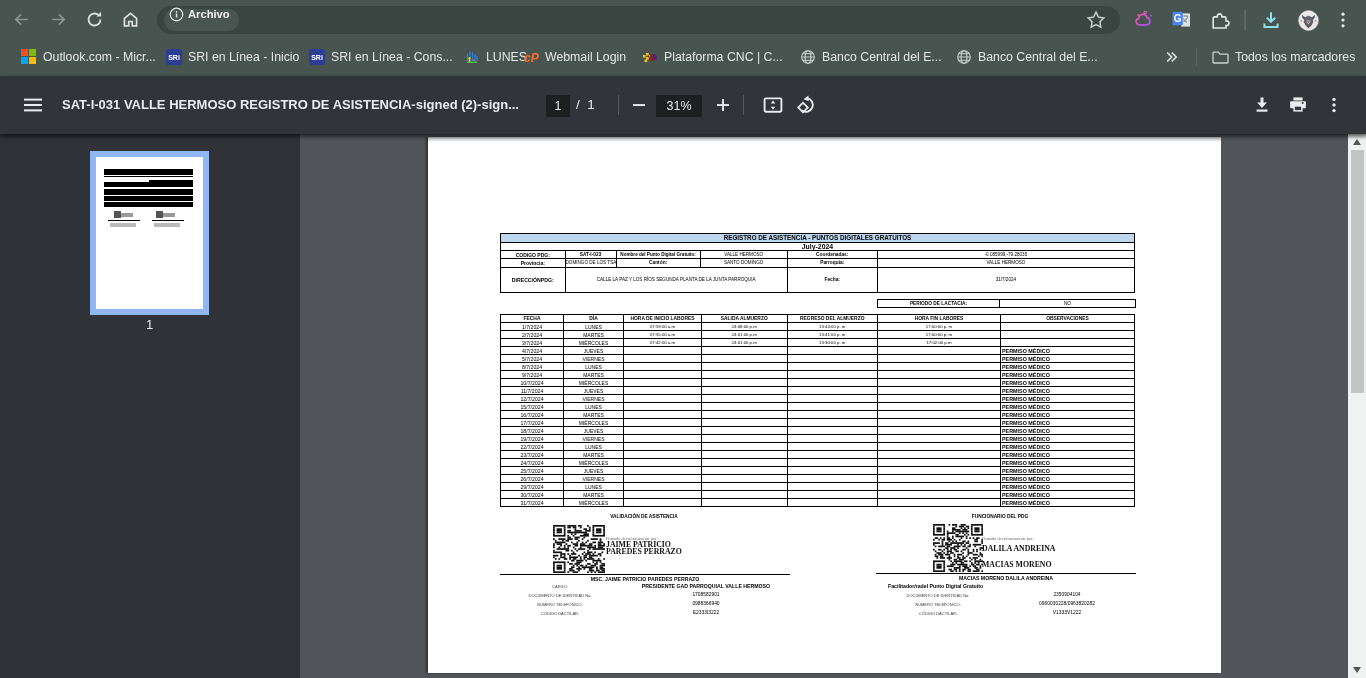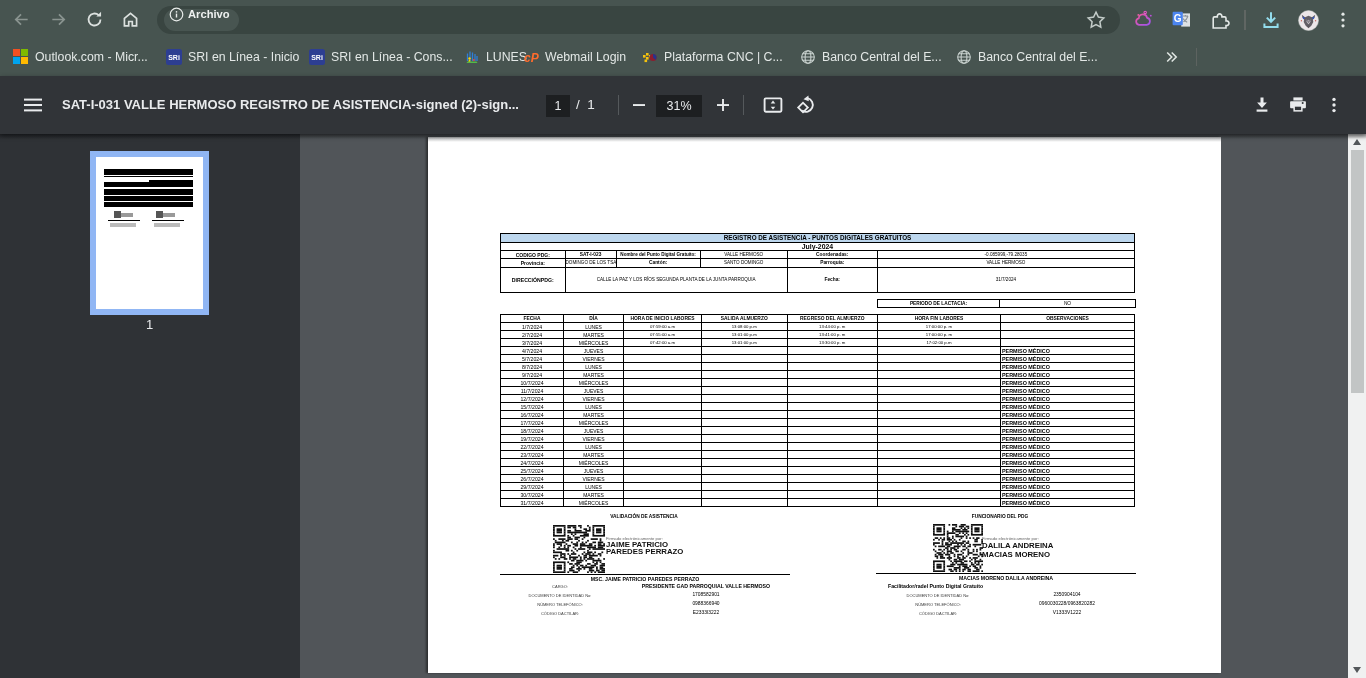--- a/index.html
+++ b/index.html
@@ -16,21 +16,21 @@
 .url{position:absolute;left:85px;top:0;height:28px;line-height:28px;color:#e4e8e6;font-size:13px;white-space:nowrap}
 .bm{display:inline-flex;align-items:center;height:38px;color:#e3e8e6;font-size:12.3px;white-space:nowrap}
 .bm .fav{width:16px;height:16px;margin-right:6px;position:relative;flex:none}
 .ticon{position:absolute;top:0;width:34px;height:38px;display:flex;align-items:center;justify-content:center}
 .picon{position:absolute;display:flex;align-items:center;justify-content:center}
 .psep{position:absolute;width:1px;background:#55595c}
 .dbox{position:absolute;top:19px;height:22px;background:#1d1f21;color:#e9ebed;font-size:12.5px;display:flex;align-items:center;justify-content:center}
 
 #page table{border-collapse:collapse;table-layout:fixed}
 #page td{border:1.25px solid #000;overflow:hidden;white-space:nowrap;text-align:center;vertical-align:middle;padding:0;font-family:"Liberation Sans",sans-serif}
-.sig{position:absolute;font-family:Liberation Sans, sans-serif;font-weight:bold;color:#111}
+.sig{position:absolute;font-family:Liberation Serif, serif;font-weight:bold;color:#111}
 .lbl{position:absolute;font-size:4px;color:#3a3a3a;text-align:center}
 .thumbline{position:absolute;background:#fff}
 </style>
 </head>
 <body>
 <div id="topbar">
 <div class="ticon" style="left:4px">
       <svg width="19" height="19" viewBox="0 0 20 20">
         <path d="M16.5 10H4.5M9.5 4.5 4 10l5.5 5.5" fill="none" stroke="#8a9490" stroke-width="1.8"></path>
       </svg>
@@ -116,21 +116,21 @@
         <g fill="#e3e8e6">
           <circle cx="10" cy="4.2" r="1.6"></circle>
           <circle cx="10" cy="10" r="1.6"></circle>
           <circle cx="10" cy="15.8" r="1.6"></circle>
         </g>
       </svg>
     </div>
 <div class="psep" style="left:1244px;top:10px;height:20px;width:2px;background:#606663"></div>
 </div>
 <div id="bookbar">
-<div class="bm" style="position:absolute;left:13px;top:0">
+<div class="bm" style="position:absolute;left:21px;top:0">
       <span class="fav"><svg width="15" height="15" viewBox="0 0 15 15">
           <rect width="7" height="7" fill="#f25022"></rect>
           <rect x="8" width="7" height="7" fill="#7fba00"></rect>
           <rect y="8" width="7" height="7" fill="#00a4ef"></rect>
           <rect x="8" y="8" width="7" height="7" fill="#ffb900"></rect>
         </svg></span>
       <span>Outlook.com - Micr...</span>
     </div>
 <div class="bm" style="position:absolute;left:166px;top:0">
       <span class="fav"><svg width="16" height="16" viewBox="0 0 16 16">
@@ -203,20 +203,26 @@
       <span>Banco Central del E...</span>
     </div>
 <div class="picon" style="left:1162px;top:10px;width:18px;height:18px">
       <svg width="18" height="18" viewBox="0 0 18 18">
         <g fill="none" stroke="#dfe5e2" stroke-width="1.6">
           <path d="M5.2 4.5 9.7 9l-4.5 4.5M9.7 4.5 14.2 9l-4.5 4.5"></path>
         </g>
       </svg>
     </div>
 <div class="psep" style="left:1196px;top:10px;height:18px;background:#5d6360"></div>
+<div class="bm" style="position:absolute;left:1212px;top:0">
+      <span class="fav" style="margin-right:7px"><svg width="17" height="17" viewBox="0 0 17 17">
+          <path d="M1.8 3.2h4.6l1.5 1.9h7.3c.4 0 .8.3.8.8v7.3c0 .4-.3.8-.8.8H1.8c-.4 0-.8-.3-.8-.8V4c0-.4.3-.8.8-.8z" fill="none" stroke="#c9d2cf" stroke-width="1.3"></path>
+        </svg></span>
+      <span>Todos los marcadores</span>
+    </div>
 </div>
 <div id="pdfbar">
 <div class="picon" style="left:23px;top:19px;width:20px;height:20px">
       <svg width="20" height="20" viewBox="0 0 20 20">
         <g fill="#e9ebed">
           <rect x="1" y="3.6" width="18" height="2"></rect>
           <rect x="1" y="9" width="18" height="2"></rect>
           <rect x="1" y="14.4" width="18" height="2"></rect>
         </g>
       </svg>
@@ -1031,21 +1037,21 @@
             <rect x="22.41" y="46.34" width="1.72" height="1.71"></rect>
             <rect x="25.86" y="46.34" width="1.72" height="1.71"></rect>
             <rect x="29.31" y="46.34" width="1.72" height="1.71"></rect>
             <rect x="34.48" y="46.34" width="3.45" height="1.71"></rect>
             <rect x="39.66" y="46.34" width="6.90" height="1.71"></rect>
             <rect x="48.28" y="46.34" width="1.72" height="1.71"></rect>
           </g>
         </svg>
       </div>
 <div class="sig" style="left:554px;top:398.5px;font-size:4.2px;font-weight:normal;color:#666">Firmado electrónicamente por:</div>
-<div class="sig" style="left:554px;top:403.5px;font-size:7.8px;line-height:9px">DALILA ANDREINA<br>MACIAS MORENO</div>
+<div class="sig" style="left:554px;top:403.5px;font-size:7.8px;line-height:16px">DALILA ANDREINA<br>MACIAS MORENO</div>
 <div style="position:absolute;left:448px;top:435.5px;width:260px;height:1.6px;background:#000"></div>
 <div style="position:absolute;left:448px;top:438px;width:260px;text-align:center;font-size:5.2px;font-weight:bold">MACIAS MORENO DALILA ANDREINA</div>
 <div style="position:absolute;left:460px;top:446px;font-size:5.2px;font-weight:bold">Facilitador/radel Punto Digital Gratuito</div>
 <div class="lbl" style="left:470px;top:455.5px;width:80px">DOCUMENTO DE IDENTIDAD No:</div>
 <div style="position:absolute;left:559px;top:454.5px;width:160px;text-align:center;font-size:4.9px">2350904104</div>
 <div class="lbl" style="left:470px;top:464.5px;width:80px">NÚMERO TELEFÓNICO:</div>
 <div style="position:absolute;left:559px;top:463.5px;width:160px;text-align:center;font-size:4.9px">0960030228/0963820282</div>
 <div class="lbl" style="left:470px;top:473.5px;width:80px">CÓDIGO DACTILAR:</div>
 <div style="position:absolute;left:559px;top:472.5px;width:160px;text-align:center;font-size:4.9px">V1333V1222</div>
 </div>

